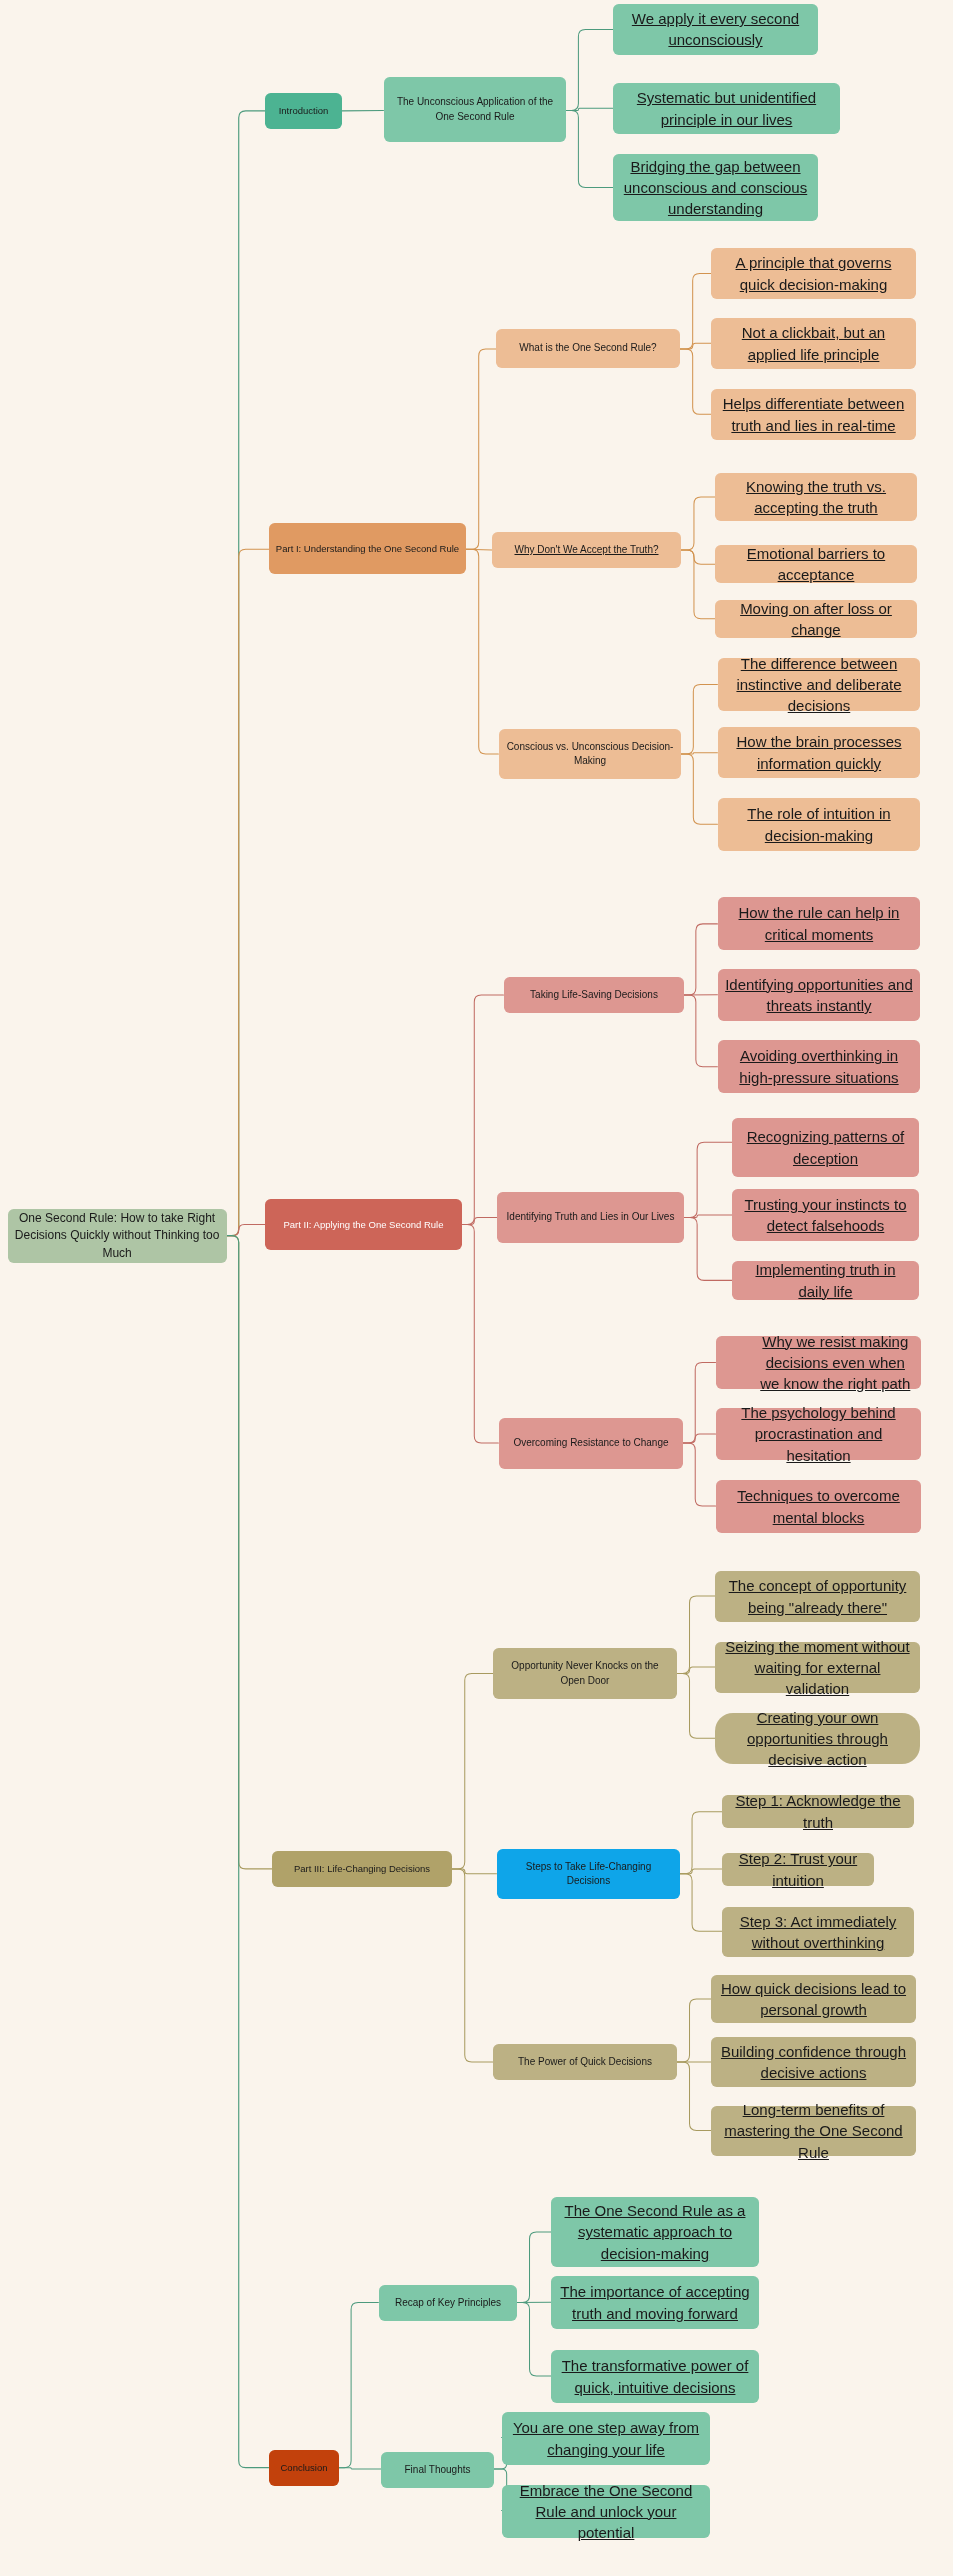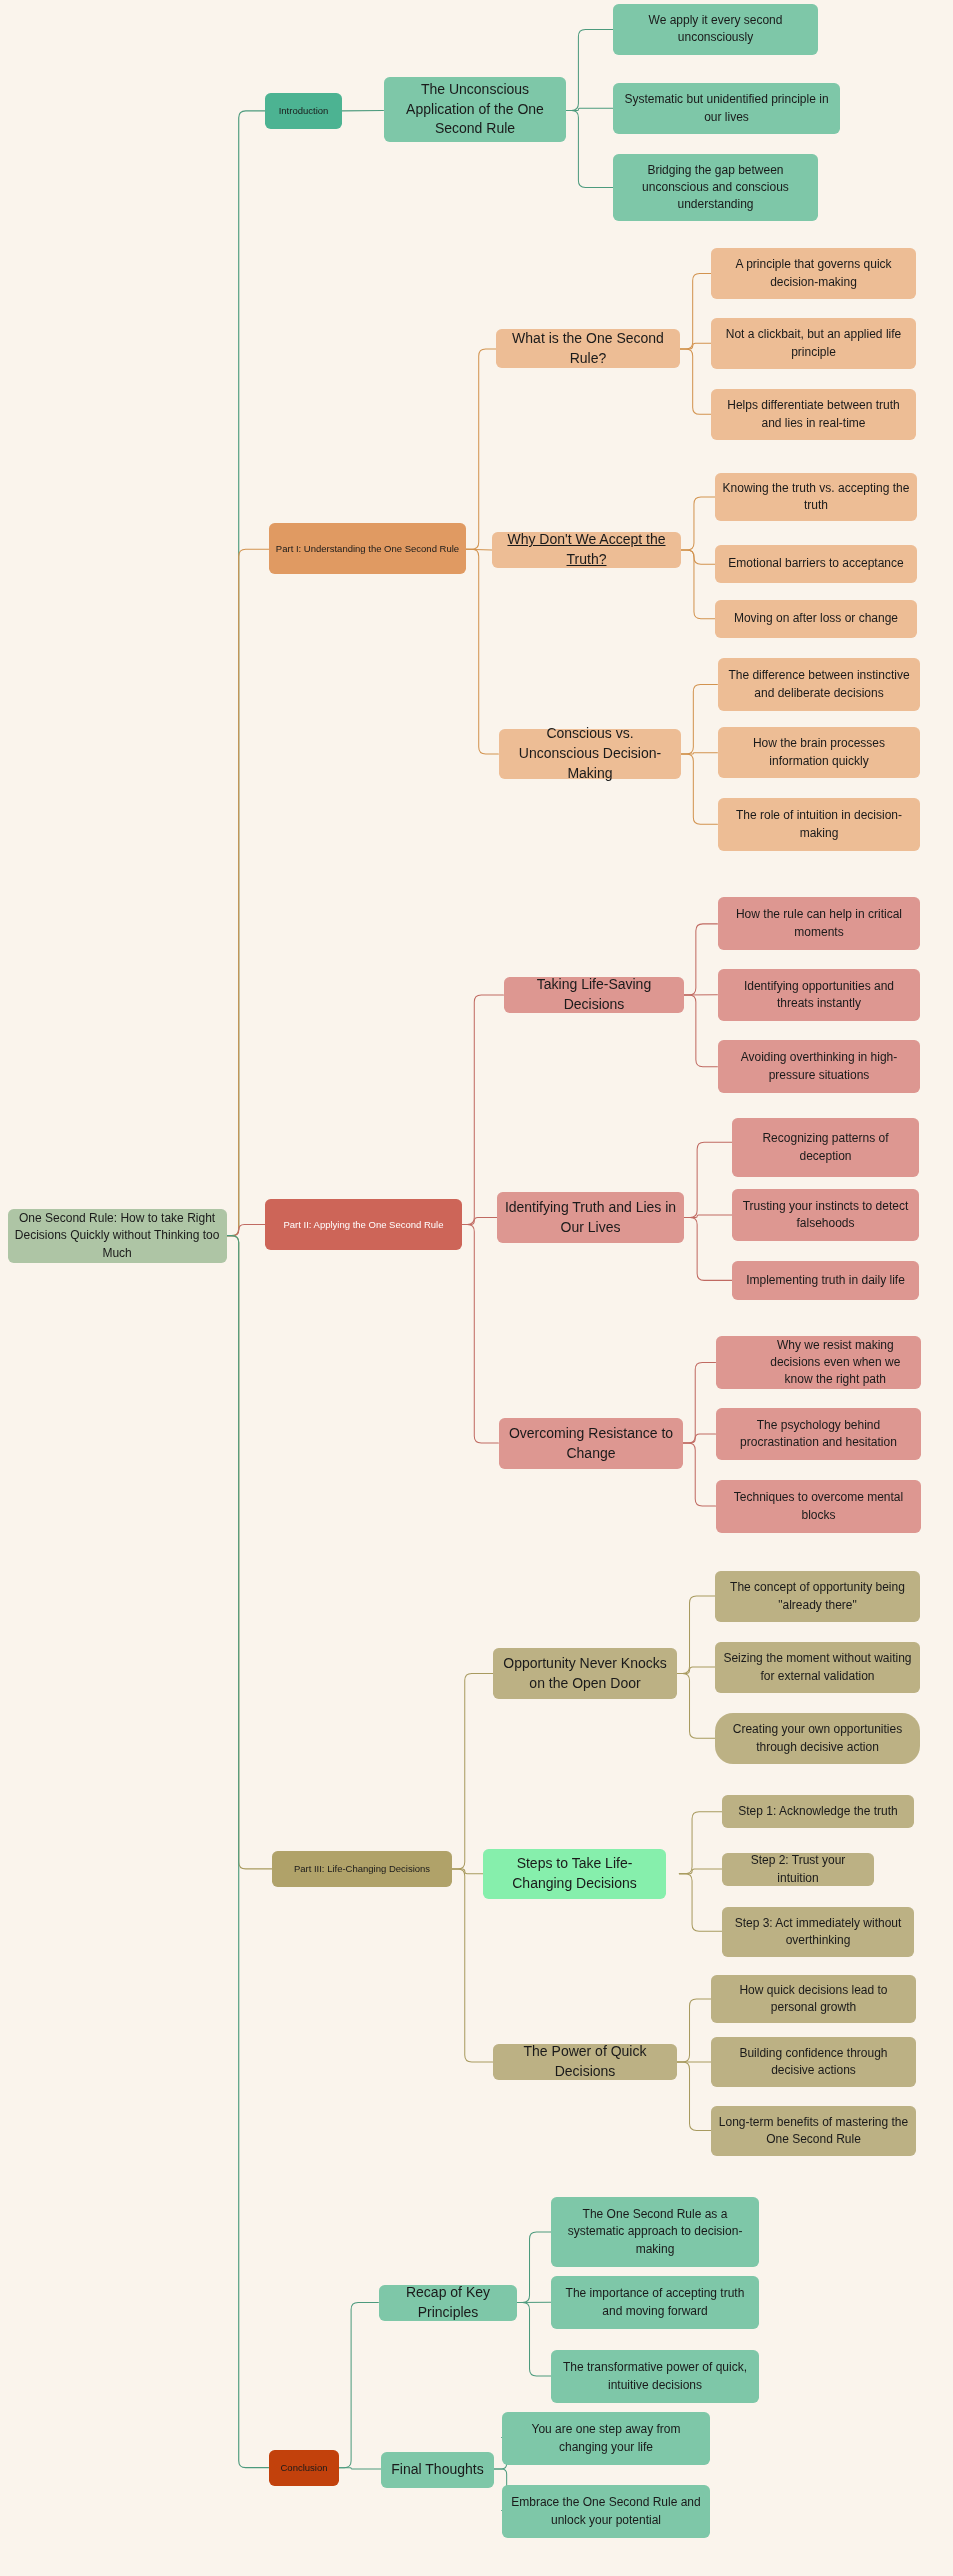--- a/index.html
+++ b/index.html
@@ -17,22 +17,22 @@
     border-radius:5.7px;
     display:flex;align-items:center;justify-content:center;
     text-align:center;
     color:#1a1a1a;
     line-height:1.42;
     padding:3.8px 6.4px;
     font-weight:400;
   }
   .root{font-size:12px;}
   .lvl1{font-size:9.5px;}
-  .lvl2{font-size:14px;}
-  .lvl3{font-size:12px;}
+  .lvl2{font-size:10px;}
+  .lvl3{font-size:15px;text-decoration:underline;}
   .white-text{color:#ffffff;}
 </style>
 </head>
 <body>
 
 <div id="canvas">
   <svg class="links" id="links-layer" viewBox="0 0 1501 4056" width="953" height="2576">
       <path d="M357,1945.5 L365,1945.5 Q376,1945.5 376,1934.5 L376,185 Q376,174 387,174 L417,174" fill="none" stroke="#4c9a7d" stroke-width="1.8" stroke-linecap="round" stroke-linejoin="round"></path>
       <path d="M539,174 L604,173.5" fill="none" stroke="#4c9a7d" stroke-width="1.6" stroke-linecap="round" stroke-linejoin="round"></path>
       <path d="M891,173.5 L900,173.5 Q911,173.5 911,162.5 L911,57 Q911,46 922,46 L965,46" fill="none" stroke="#4c9a7d" stroke-width="1.6" stroke-linecap="round" stroke-linejoin="round"></path>
@@ -117,21 +117,21 @@
       <div class="node lvl3" style="left: 732px; top: 1261px; width: 187px; height: 39px; background: rgb(221, 151, 145);">Implementing truth in daily life</div>
       <div class="node lvl2" style="left: 499px; top: 1418px; width: 184px; height: 51px; background: rgb(221, 151, 145);">Overcoming Resistance to Change</div>
       <div class="node lvl3" style="left: 716px; top: 1336px; width: 205px; height: 53px; background: rgb(221, 151, 145); padding-left: 40px;">Why we resist making decisions even when we know the right path</div>
       <div class="node lvl3" style="left: 716px; top: 1408px; width: 205px; height: 52px; background: rgb(221, 151, 145);">The psychology behind procrastination and hesitation</div>
       <div class="node lvl3" style="left: 716px; top: 1480px; width: 205px; height: 53px; background: rgb(221, 151, 145);">Techniques to overcome mental blocks</div>
       <div class="node lvl1" style="left: 272px; top: 1851px; width: 180px; height: 36px; background: rgb(176, 162, 105);">Part III: Life-Changing Decisions</div>
       <div class="node lvl2" style="left: 493px; top: 1648px; width: 184px; height: 51px; background: rgb(188, 177, 132);">Opportunity Never Knocks on the Open Door</div>
       <div class="node lvl3" style="left: 715px; top: 1571px; width: 205px; height: 51px; background: rgb(188, 177, 132);">The concept of opportunity being "already there"</div>
       <div class="node lvl3" style="left: 715px; top: 1642px; width: 205px; height: 51px; background: rgb(188, 177, 132);">Seizing the moment without waiting for external validation</div>
       <div class="node lvl3" style="left: 715px; top: 1713px; width: 205px; height: 51px; background: rgb(188, 177, 132); border-radius: 18px;">Creating your own opportunities through decisive action</div>
-      <div class="node lvl2" style="left: 483px; top: 1849px; width: 183px; height: 50px; background: #86efac;">Steps to Take Life-Changing Decisions</div>
+      <div class="node lvl2" style="left: 497px; top: 1849px; width: 183px; height: 50px; background: #0ea5e9;">Steps to Take Life-Changing Decisions</div>
       <div class="node lvl3" style="left: 722px; top: 1795px; width: 192px; height: 33px; background: rgb(188, 177, 132);">Step 1: Acknowledge the truth</div>
       <div class="node lvl3" style="left: 722px; top: 1853px; width: 152px; height: 33px; background: rgb(188, 177, 132);">Step 2: Trust your intuition</div>
       <div class="node lvl3" style="left: 722px; top: 1907px; width: 192px; height: 50px; background: rgb(188, 177, 132);">Step 3: Act immediately without overthinking</div>
       <div class="node lvl2" style="left: 493px; top: 2044px; width: 184px; height: 36px; background: rgb(188, 177, 132);">The Power of Quick Decisions</div>
       <div class="node lvl3" style="left: 711px; top: 1975px; width: 205px; height: 48px; background: rgb(188, 177, 132);">How quick decisions lead to personal growth</div>
       <div class="node lvl3" style="left: 711px; top: 2037px; width: 205px; height: 50px; background: rgb(188, 177, 132);">Building confidence through decisive actions</div>
       <div class="node lvl3" style="left: 711px; top: 2106px; width: 205px; height: 50px; background: rgb(188, 177, 132);">Long-term benefits of mastering the One Second Rule</div>
       <div class="node lvl1" style="left: 269px; top: 2450px; width: 70px; height: 36px; background: #c2410c;">Conclusion</div>
       <div class="node lvl2" style="left: 379px; top: 2285px; width: 138px; height: 36px; background: rgb(126, 199, 168);">Recap of Key Principles</div>
       <div class="node lvl3" style="left: 551px; top: 2197px; width: 208px; height: 70px; background: rgb(126, 199, 168);">The One Second Rule as a systematic approach to decision-making</div>

